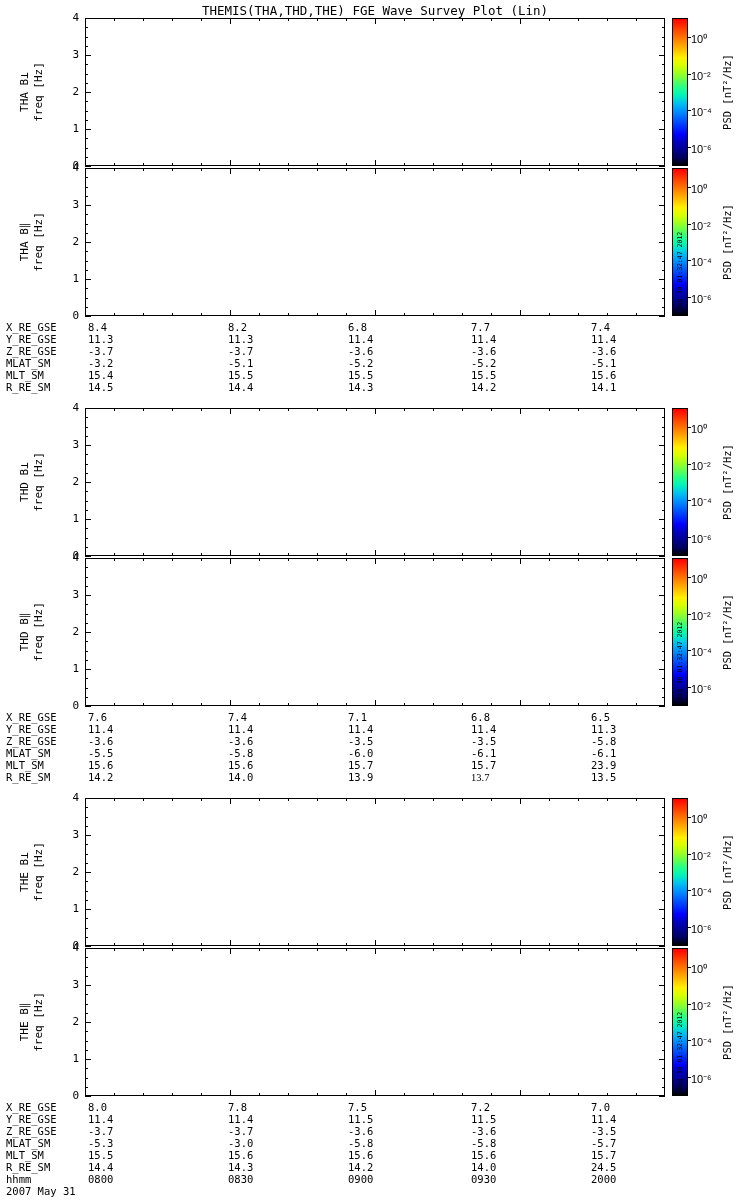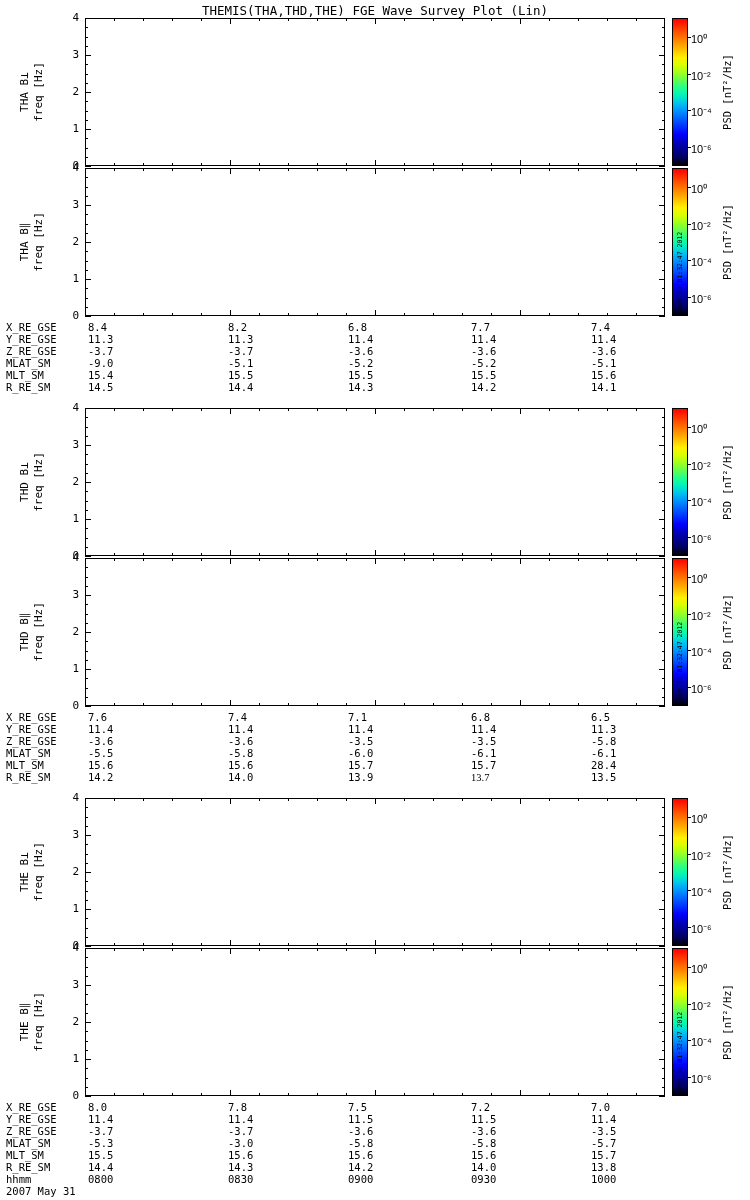--- a/index.html
+++ b/index.html
@@ -239,21 +239,21 @@
         <div class="val" style="left:342px;top:12px;">11.4</div>
         <div class="val" style="left:465px;top:12px;">11.4</div>
         <div class="val" style="left:585px;top:12px;">11.4</div>
         <div class="lbl" style="top:24px;">Z_RE_GSE</div>
         <div class="val" style="left:82px;top:24px;">-3.7</div>
         <div class="val" style="left:222px;top:24px;">-3.7</div>
         <div class="val" style="left:342px;top:24px;">-3.6</div>
         <div class="val" style="left:465px;top:24px;">-3.6</div>
         <div class="val" style="left:585px;top:24px;">-3.6</div>
         <div class="lbl" style="top:36px;">MLAT_SM</div>
-        <div class="val" style="left:82px;top:36px;">-9.0</div>
+        <div class="val" style="left:82px;top:36px;">-3.2</div>
         <div class="val" style="left:222px;top:36px;">-5.1</div>
         <div class="val" style="left:342px;top:36px;">-5.2</div>
         <div class="val" style="left:465px;top:36px;">-5.2</div>
         <div class="val" style="left:585px;top:36px;">-5.1</div>
         <div class="lbl" style="top:48px;">MLT_SM</div>
         <div class="val" style="left:82px;top:48px;">15.4</div>
         <div class="val" style="left:222px;top:48px;">15.5</div>
         <div class="val" style="left:342px;top:48px;">15.5</div>
         <div class="val" style="left:465px;top:48px;">15.5</div>
         <div class="val" style="left:585px;top:48px;">15.6</div>
@@ -476,21 +476,21 @@
         <div class="val" style="left:82px;top:36px;">-5.5</div>
         <div class="val" style="left:222px;top:36px;">-5.8</div>
         <div class="val" style="left:342px;top:36px;">-6.0</div>
         <div class="val" style="left:465px;top:36px;">-6.1</div>
         <div class="val" style="left:585px;top:36px;">-6.1</div>
         <div class="lbl" style="top:48px;">MLT_SM</div>
         <div class="val" style="left:82px;top:48px;">15.6</div>
         <div class="val" style="left:222px;top:48px;">15.6</div>
         <div class="val" style="left:342px;top:48px;">15.7</div>
         <div class="val" style="left:465px;top:48px;">15.7</div>
-        <div class="val" style="left:585px;top:48px;">28.4</div>
+        <div class="val" style="left:585px;top:48px;">23.9</div>
         <div class="lbl" style="top:60px;">R_RE_SM</div>
         <div class="val" style="left:82px;top:60px;">14.2</div>
         <div class="val" style="left:222px;top:60px;">14.0</div>
         <div class="val" style="left:342px;top:60px;">13.9</div>
         <div class="val" style="left:465px;top:60px;font-family:Liberation Serif, serif;">13.7</div>
         <div class="val" style="left:585px;top:60px;">13.5</div>
       </div>
       <div class="panel" style="left:85px;top:798px;width:580px;height:148px;"></div>
       <div class="ytick" style="left:61px;top:939px;">0</div>
       <div class="tickmark" style="left:85px;top:946px;width:6px;height:1px;"></div>
@@ -709,26 +709,26 @@
         <div class="val" style="left:82px;top:48px;">15.5</div>
         <div class="val" style="left:222px;top:48px;">15.6</div>
         <div class="val" style="left:342px;top:48px;">15.6</div>
         <div class="val" style="left:465px;top:48px;">15.6</div>
         <div class="val" style="left:585px;top:48px;">15.7</div>
         <div class="lbl" style="top:60px;">R_RE_SM</div>
         <div class="val" style="left:82px;top:60px;">14.4</div>
         <div class="val" style="left:222px;top:60px;">14.3</div>
         <div class="val" style="left:342px;top:60px;">14.2</div>
         <div class="val" style="left:465px;top:60px;">14.0</div>
-        <div class="val" style="left:585px;top:60px;">13.8</div>
+        <div class="val" style="left:585px;top:60px;">24.5</div>
       </div>
       <div class="footer" style="left: 6px; top: 1174px; position: absolute;">
         <div class="lbl" style="position:absolute;left:0;top:0;">hhmm</div>
         <div class="val" style="position:absolute;left:82px;top:0px;">0800</div>
         <div class="val" style="position:absolute;left:222px;top:0px;">0830</div>
         <div class="val" style="position:absolute;left:342px;top:0px;">0900</div>
         <div class="val" style="position:absolute;left:465px;top:0px;">0930</div>
-        <div class="val" style="position:absolute;left:585px;top:0px;">1000</div>
+        <div class="val" style="position:absolute;left:585px;top:0px;">2000</div>
       </div>
       <div class="footer" style="left:6px;top:1186px;">2007 May  31</div>
     </div>
 
 </div>
 
 </body></html>

